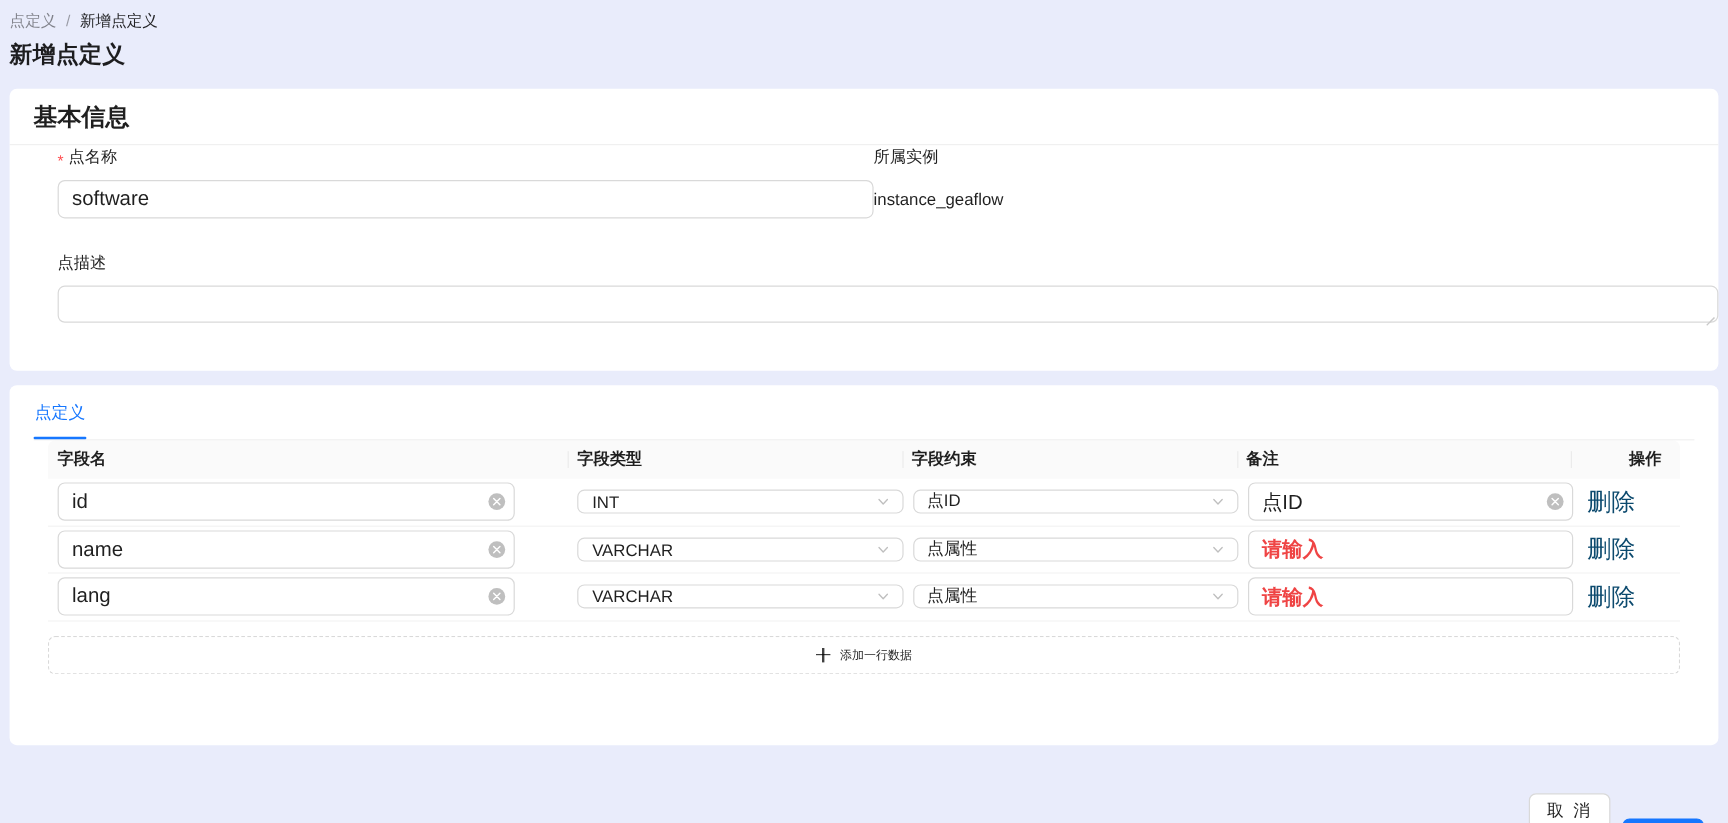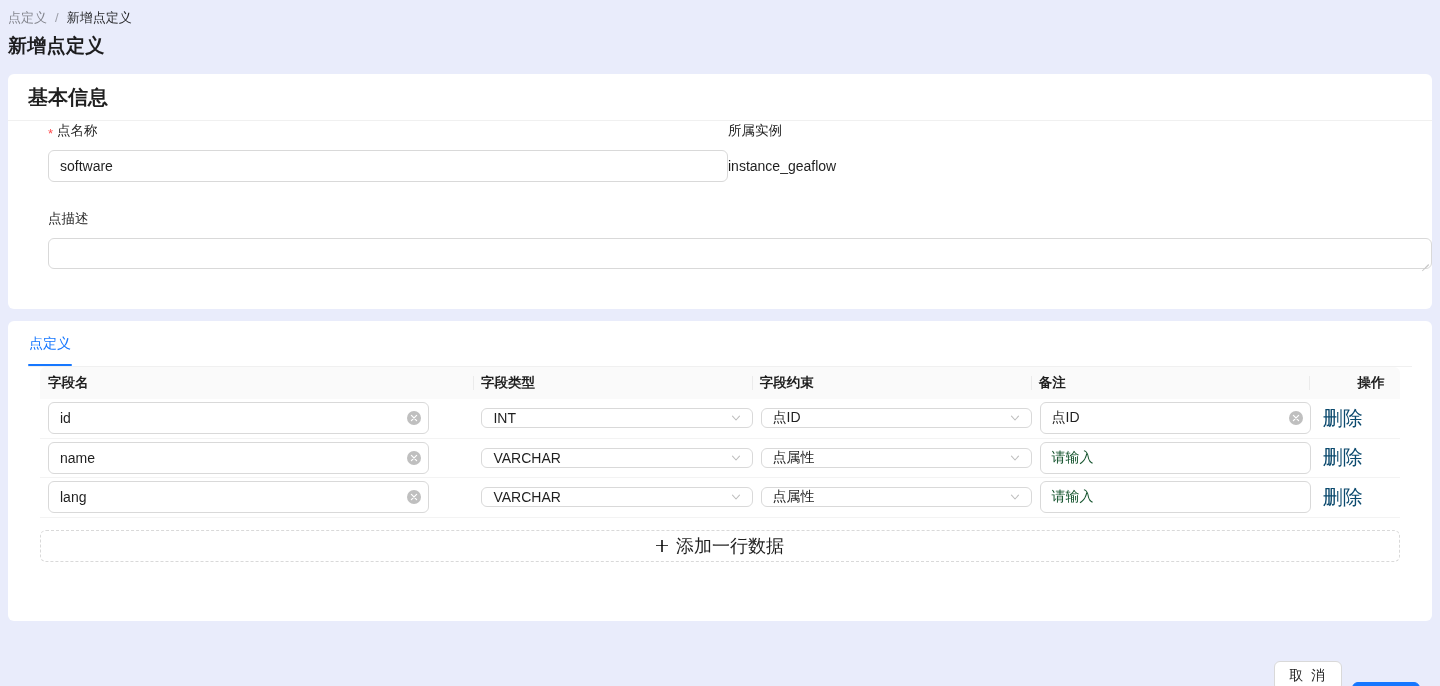--- a/index.html
+++ b/index.html
@@ -53,21 +53,21 @@
     font-size: 13.5px; color: rgba(0,0,0,0.88);
     line-height: 20px; margin-bottom: 9px;
     display: flex; align-items: center; gap: 4px;
   }
   .req-star { color: #ff4d4f; font-size: 13px; line-height: 1; position: relative; top: 2px; }
   .input {
     width: 100%; height: 32px;
     border: 1px solid #d9d9d9; border-radius: 6px;
     background: #fff;
     padding: 14px 11px;
-    font-size: 14px; color: rgba(0,0,0,0.88);
+    font-size: 17px; color: rgba(0,0,0,0.88);
     font-family: inherit;
     display: flex; align-items: center;
     outline: none;
   }
   .readonly-value { font-size: 14px; color: rgba(0,0,0,0.88); line-height: 32px; }
 
   #field-name     { left: 20px; top: 0; width: 680px; }
   #field-instance { left: 700px; top: 0; width: 680px; }
   #field-desc     { left: 20px; top: 0; width: 1384px; }
 
@@ -147,21 +147,21 @@
   .cell-input .input { padding-right: 28px; }
   .clear-icon {
     position: absolute; right: 8px; top: 50%;
     transform: translateY(-50%);
     width: 14px; height: 14px; border-radius: 50%;
     background: #bfbfbf;
     display: flex; align-items: center; justify-content: center;
     cursor: pointer;
   }
   .clear-icon svg { display: block; }
-  .placeholder { color: #14532d; }
+  .placeholder { color: #ef4444; font-weight: bold; }
 
   .select {
     width: 100%; height: 20px;
     border: 1px solid #d9d9d9; border-radius: 6px;
     background: #fff; padding: 0 28px 0 11px;
     font-size: 14px; color: rgba(0,0,0,0.88);
     display: flex; align-items: center;
     position: relative; cursor: pointer;
   }
   .chevron {
@@ -177,21 +177,21 @@
   }
 
   .add-row {
     margin: 12px 32px 0 32px;
     height: 32px;
     border: 1px dashed #d9d9d9;
     border-radius: 6px;
     background: #fff;
     display: flex; align-items: center; justify-content: center;
     gap: 8px;
-    font-size: 18px; color: rgba(0,0,0,0.88);
+    font-size: 10px; color: rgba(0,0,0,0.88);
     cursor: pointer;
   }
   .plus-icon { width: 12px; height: 12px; position: relative; display: inline-block; }
   .plus-icon i { position: absolute; background: rgba(0,0,0,0.75); }
   .plus-icon i:nth-child(1) { left: 0; top: 5.5px; width: 12px; height: 1.2px; }
   .plus-icon i:nth-child(2) { top: 0; left: 5.4px; height: 12px; width: 1.2px; }
 
   
   .footer {
     position: absolute; left: 0; top: 640px; width: 1440px;

